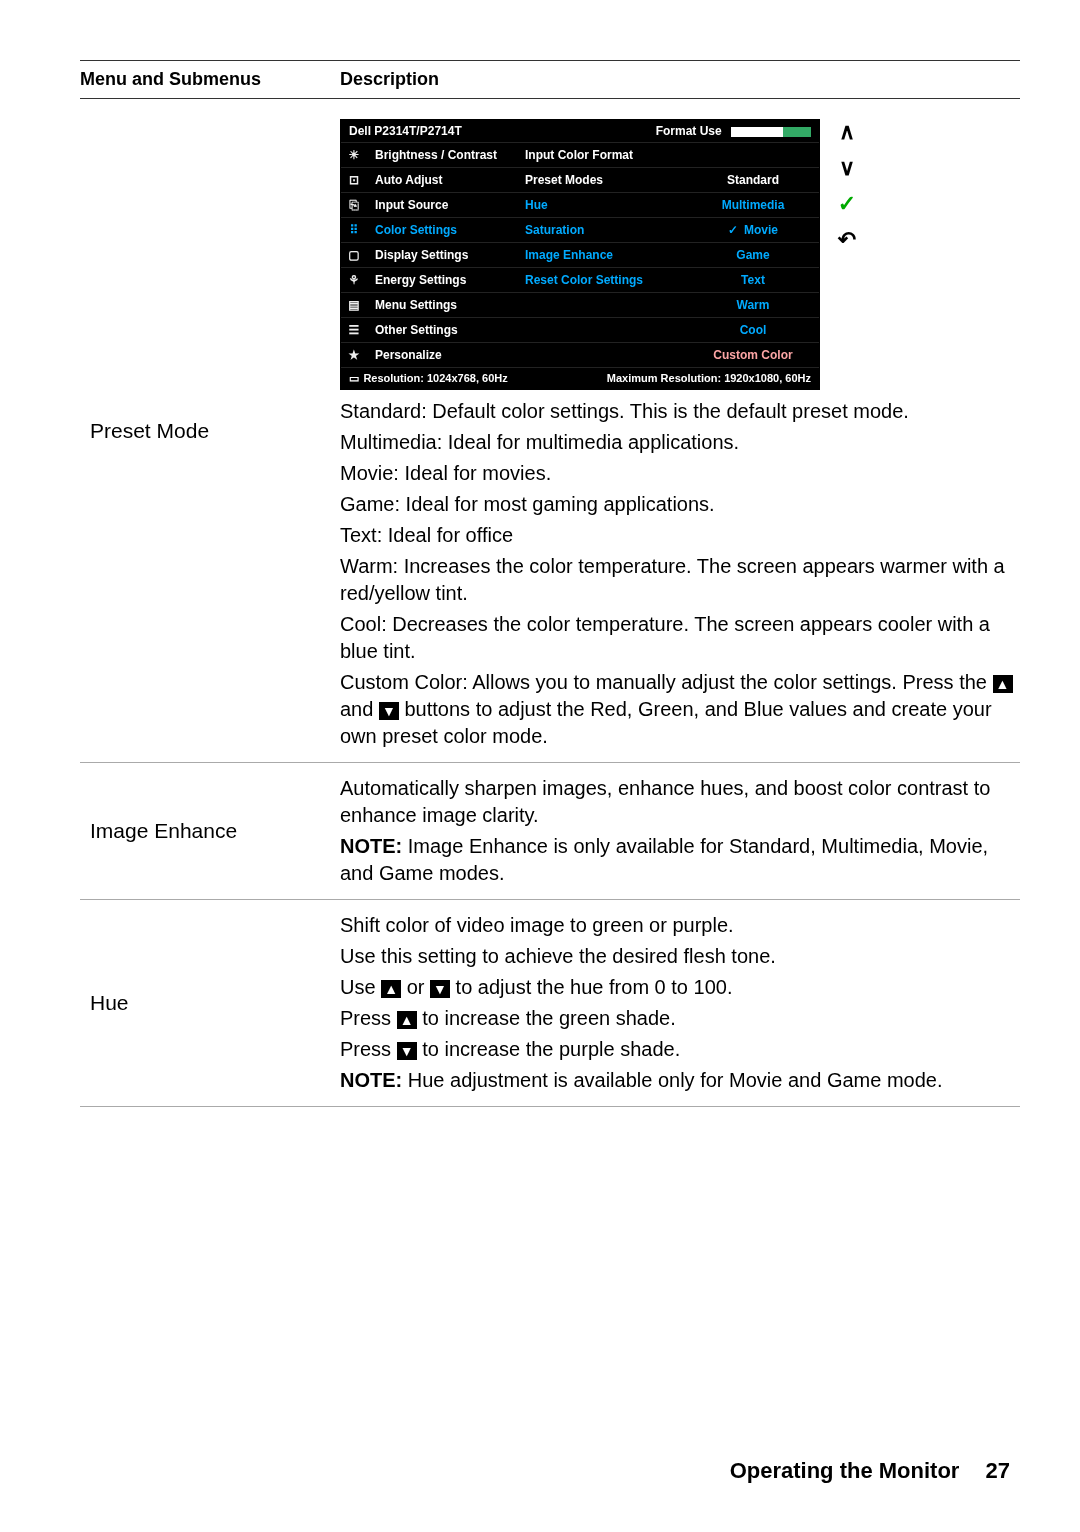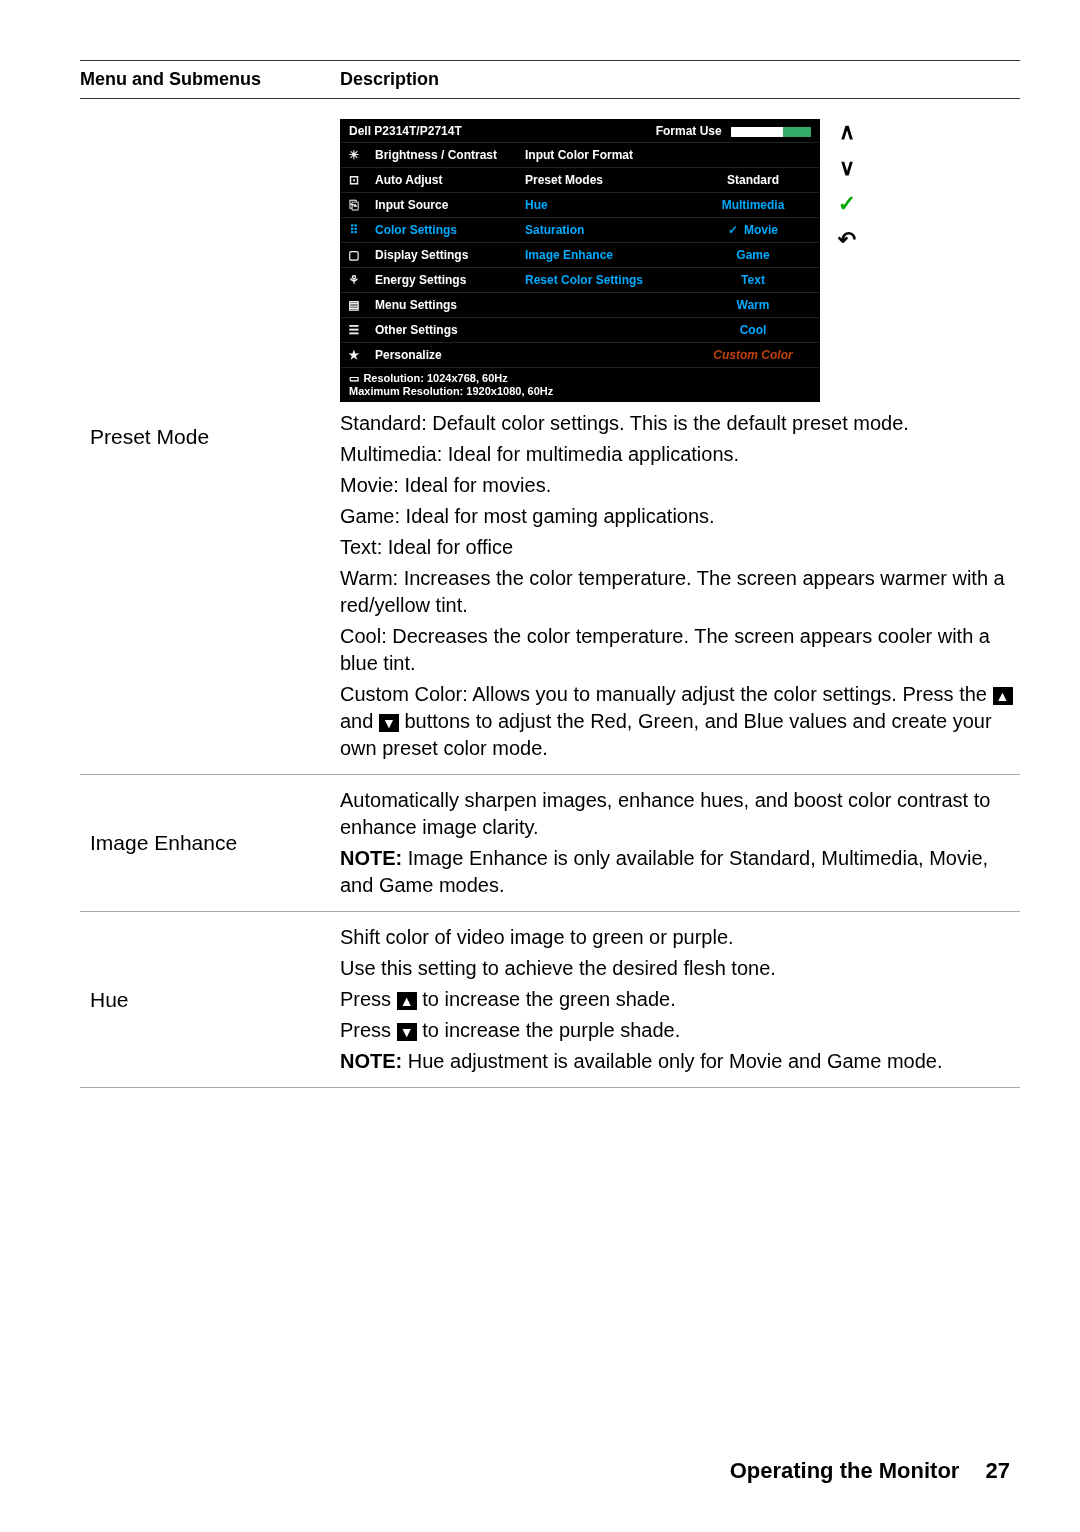--- a/index.html
+++ b/index.html
@@ -106,29 +106,28 @@
   }
   .preset-check::before {
     content: "✓";
     color: #0af;
     margin-right: 6px;
   }
   .preset-col {
     text-align: center;
     justify-content: center;
   }
-  .custom-col { color: #c2410c; justify-content:center;font-style:italic;}
+  .custom-col { color: #fca5a5; justify-content:center;}
   .osd-bottom {
     display: flex;
     justify-content: space-between;
     padding: 4px 8px;
     font-size: 11px;
     font-weight: 700;
     border-top: 1px solid #222;
-    flex-direction: column;
   }
   .osd-bottom .res-icon::before { content:"▭"; margin-right:4px;}
   .osd-side {
     display: flex;
     flex-direction: column;
     justify-content: flex-end;
     gap: 10px;
     padding-left: 14px;
     padding-bottom: 4px;
     font-size: 22px;
@@ -254,20 +253,23 @@
       </p>
     </div>
   </div>
 
   <div class="section-row">
     <div class="col-left">Hue</div>
     <div class="col-right desc">
       <p>Shift color of video image to green or purple.</p>
       <p>Use this setting to achieve the desired flesh tone.</p>
       <p>
+        <span>Use </span><span class="blk-icon">▲</span><span> or </span><span class="blk-icon">▼</span><span> to adjust the hue from 0 to 100.</span>
+      </p>
+      <p>
         <span>Press </span><span class="blk-icon">▲</span><span> to increase the green shade.</span>
       </p>
       <p>
         <span>Press </span><span class="blk-icon">▼</span><span> to increase the purple shade.</span>
       </p>
       <p>
         <span class="note-label">NOTE:</span><span> Hue adjustment is available only for Movie and Game mode.</span>
       </p>
     </div>
   </div>

